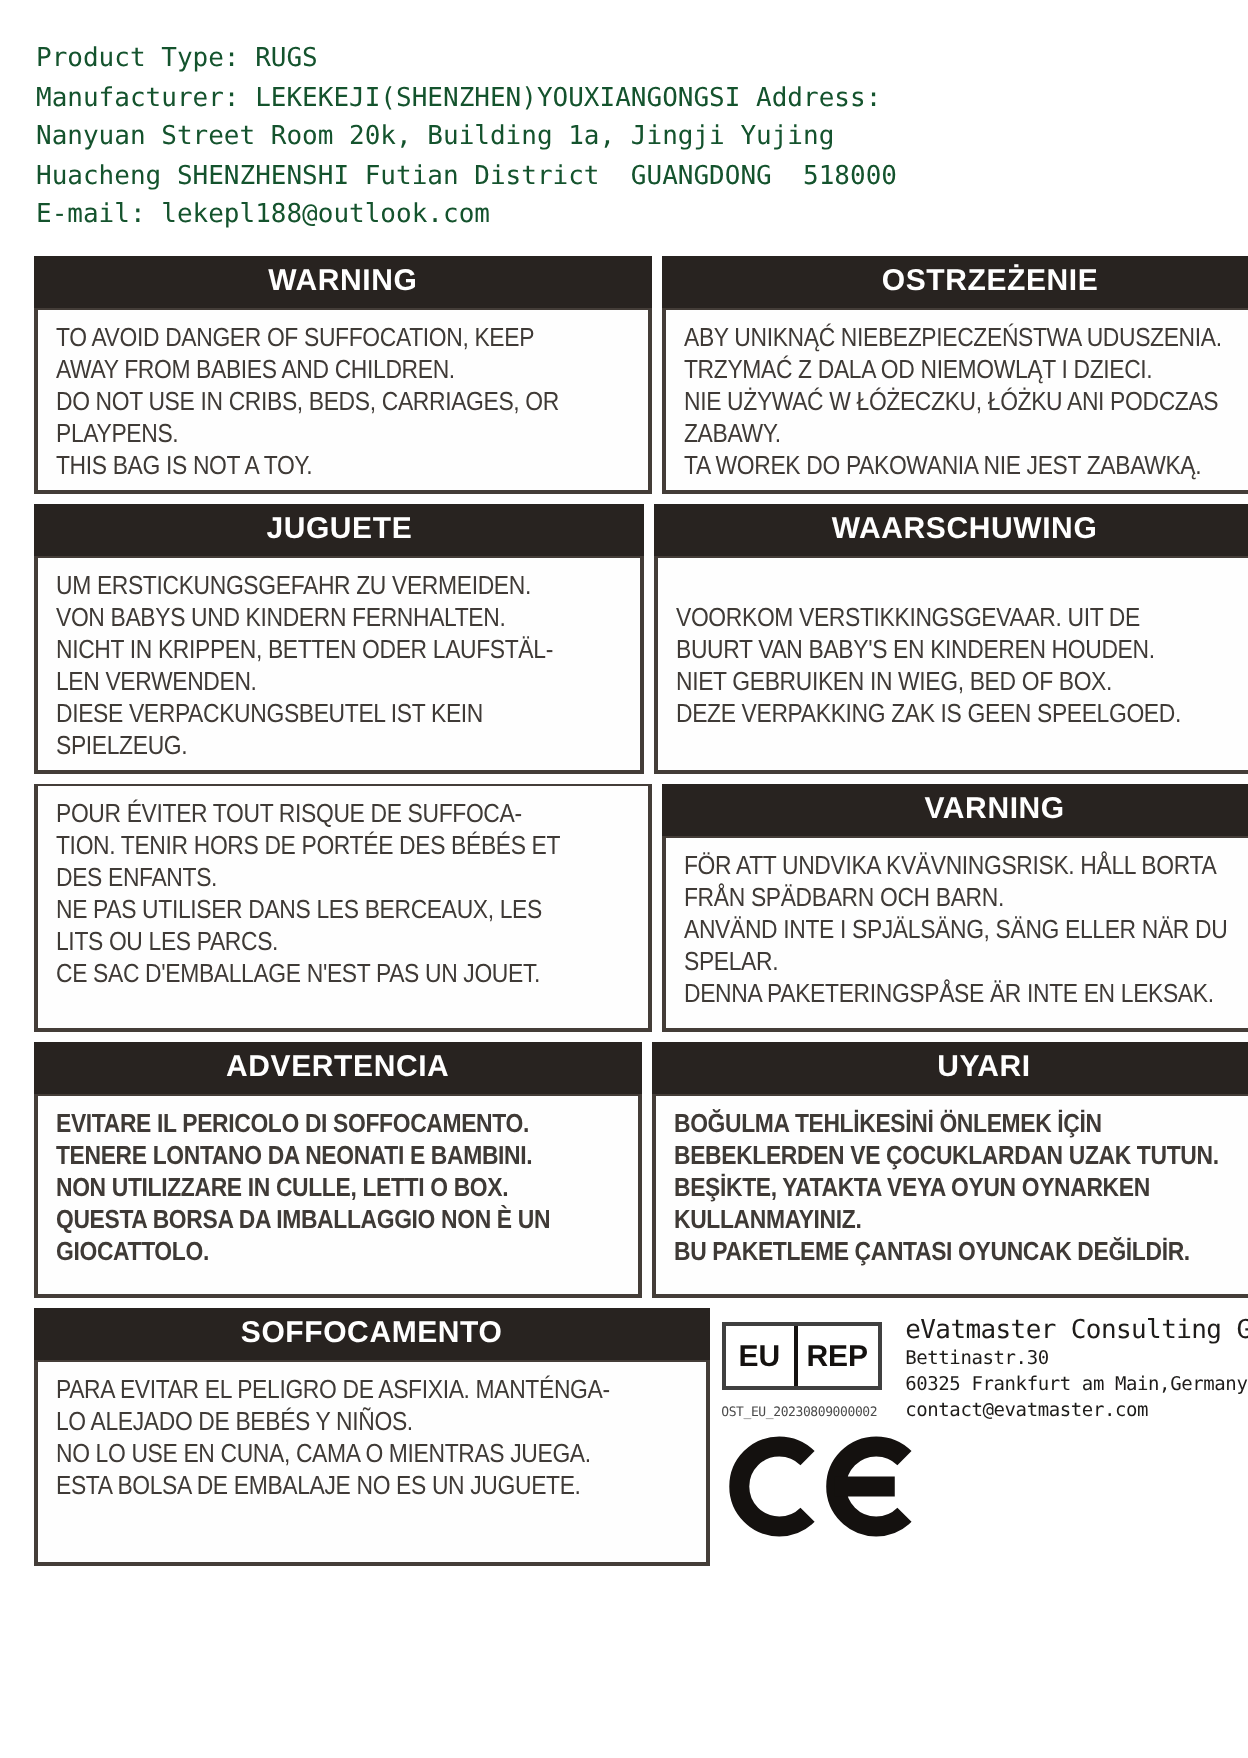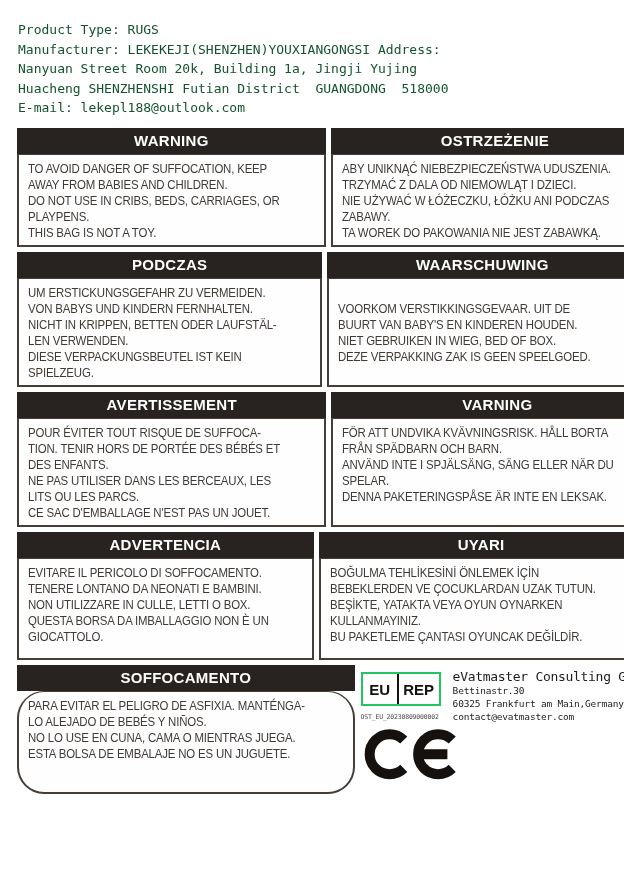--- a/index.html
+++ b/index.html
@@ -42,29 +42,29 @@
     flex:1 1 auto;
   }
   .cell-text {
     font-size:13px; line-height:16px; letter-spacing:-0.2px;
     transform:scaleX(0.88); transform-origin:0 0; width:113.6%;
   }
   .cell-text .tline { white-space:pre; }
   .r1 .cell-body { min-height:92px; }
   .r2 .cell-body { min-height:102px; }
   .r3 .cell-body { min-height:98px; }
-  .r4 .cell-body { min-height:102px; }
-  .r5 .cell-body { min-height:103px;border-radius:27px; }
+  .r4 .cell-body { min-height:102px;font-weight:bold; }
+  .r5 .cell-body { min-height:103px; }
 
   
   .eu-rep-cell { position:relative; border:none; }
   .eu-box {
     position:absolute; left:1px; top:7px;
     width:80px; height:34px;
-    border:2px solid #22c55e;
+    border:2px solid #404040;
     display:flex; color:#14110f;
     font-weight:bold; font-size:15px;
     background:#ffffff;
   }
   .eu-box .eu-half {
     width:36px; border-right:2px solid #14110f;
     display:flex; align-items:center; justify-content:center;
   }
   .eu-box .rep-half {
     flex:1; display:flex; align-items:center; justify-content:center;
@@ -121,21 +121,21 @@
               <div class="tline">NIE UŻYWAĆ W ŁÓŻECZKU, ŁÓŻKU ANI PODCZAS</div>
               <div class="tline">ZABAWY.</div>
               <div class="tline">TA WOREK DO PAKOWANIA NIE JEST ZABAWKĄ.</div>
             </div>
         </div>
       </div>
     </div>
 
     <div class="row r2">
       <div class="cell">
-        <div class="cell-bar">PODCZAS</div>
+        <div class="cell-bar">JUGUETE</div>
         <div class="cell-body">
           <div class="cell-text">
               <div class="tline">UM ERSTICKUNGSGEFAHR ZU VERMEIDEN.</div>
               <div class="tline">VON BABYS UND KINDERN FERNHALTEN.</div>
               <div class="tline">NICHT IN KRIPPEN, BETTEN ODER LAUFSTÄL-</div>
               <div class="tline">LEN VERWENDEN.</div>
               <div class="tline">DIESE VERPACKUNGSBEUTEL IST KEIN</div>
               <div class="tline">SPIELZEUG.</div>
             </div>
         </div>
@@ -149,21 +149,20 @@
               <div class="tline">BUURT VAN BABY'S EN KINDEREN HOUDEN.</div>
               <div class="tline">NIET GEBRUIKEN IN WIEG, BED OF BOX.</div>
               <div class="tline">DEZE VERPAKKING ZAK IS GEEN SPEELGOED.</div>
             </div>
         </div>
       </div>
     </div>
 
     <div class="row r3">
       <div class="cell">
-        <div class="cell-bar">AVERTISSEMENT</div>
         <div class="cell-body">
           <div class="cell-text">
               <div class="tline">POUR ÉVITER TOUT RISQUE DE SUFFOCA-</div>
               <div class="tline">TION. TENIR HORS DE PORTÉE DES BÉBÉS ET</div>
               <div class="tline">DES ENFANTS.</div>
               <div class="tline">NE PAS UTILISER DANS LES BERCEAUX, LES</div>
               <div class="tline">LITS OU LES PARCS.</div>
               <div class="tline">CE SAC D'EMBALLAGE N'EST PAS UN JOUET.</div>
             </div>
         </div>

